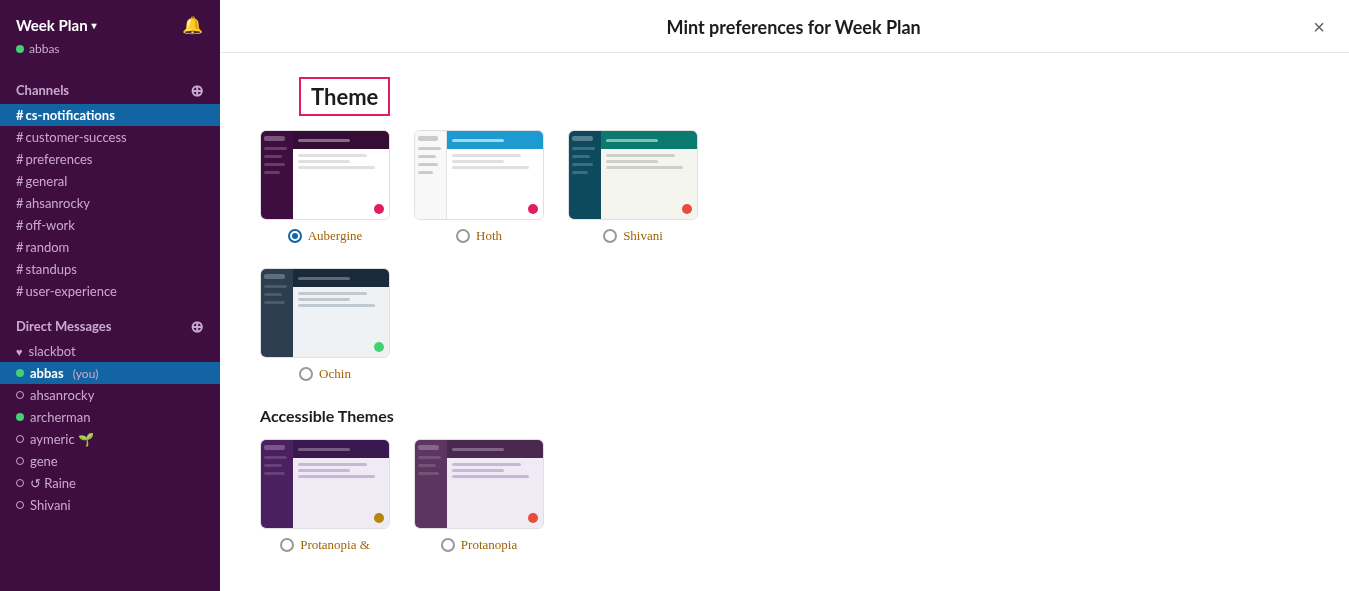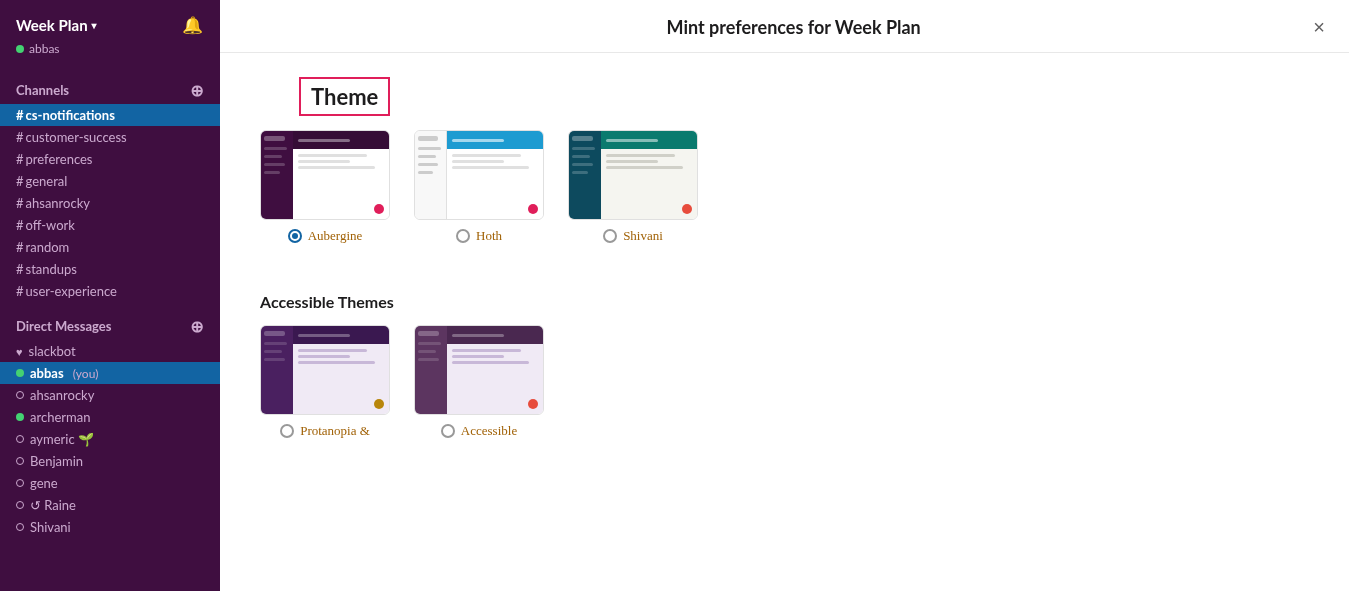--- a/index.html
+++ b/index.html
@@ -312,24 +312,20 @@
   <div class="sidebar-dm">
     <span class="dm-dot online"></span>
     <span>archerman</span>
   </div>
   <div class="sidebar-dm">
     <span class="dm-dot offline"></span>
     <span>aymeric 🌱</span>
   </div>
   <div class="sidebar-dm">
     <span class="dm-dot offline"></span>
-    <span>Benjamin</span>
-  </div>
-  <div class="sidebar-dm">
-    <span class="dm-dot offline"></span>
     <span>gene</span>
   </div>
   <div class="sidebar-dm">
     <span class="dm-dot offline"></span>
     <span>↺ Raine</span>
   </div>
   <div class="sidebar-dm">
     <span class="dm-dot offline"></span>
     <span>Shivani</span>
   </div>
@@ -435,20 +431,47 @@
         <div class="theme-radio-row">
           <div class="theme-radio"></div>
           <span>Shivani</span>
         </div>
       </div>
     </div>
 
     <div class="themes-grid">
 
 
+      <div class="theme-item">
+        <div class="theme-preview">
+          <div class="theme-preview-sidebar ochin-sidebar">
+            <div style="height:5px;background:rgba(255,255,255,0.25);border-radius:2px;width:80%;margin-bottom:3px;"></div>
+            <div style="height:3px;background:rgba(255,255,255,0.15);border-radius:2px;width:90%;"></div>
+            <div style="height:3px;background:rgba(255,255,255,0.15);border-radius:2px;width:70%;margin-top:2px;"></div>
+            <div style="height:3px;background:rgba(255,255,255,0.15);border-radius:2px;width:80%;margin-top:2px;"></div>
+          </div>
+          <div style="flex:1;display:flex;flex-direction:column;">
+            <div style="background:#1a2a3a;height:18px;display:flex;align-items:center;padding:0 5px;">
+              <div style="height:3px;background:rgba(255,255,255,0.3);border-radius:2px;width:60%;"></div>
+            </div>
+            <div style="flex:1;background:#eef2f5;padding:5px;display:flex;flex-direction:column;gap:3px;">
+              <div style="height:3px;background:#c0c8d0;border-radius:2px;width:80%;"></div>
+              <div style="height:3px;background:#c0c8d0;border-radius:2px;width:60%;"></div>
+              <div style="height:3px;background:#c0c8d0;border-radius:2px;width:90%;"></div>
+              <div style="margin-top:auto;display:flex;justify-content:flex-end;">
+                <div style="width:10px;height:10px;border-radius:50%;background:#44d172;"></div>
+              </div>
+            </div>
+          </div>
+        </div>
+        <div class="theme-radio-row">
+          <div class="theme-radio"></div>
+          <span>Ochin</span>
+        </div>
+      </div>
 
     </div>
 
     <div class="accessible-section-title">Accessible Themes</div>
     <div class="themes-grid">
 
       <div class="theme-item">
         <div class="theme-preview">
           <div class="theme-preview-sidebar protanopia-sidebar">
             <div style="height:5px;background:rgba(255,255,255,0.25);border-radius:2px;width:80%;margin-bottom:3px;"></div>
@@ -493,18 +516,18 @@
               <div style="height:3px;background:#c8b8d8;border-radius:2px;width:60%;"></div>
               <div style="height:3px;background:#c8b8d8;border-radius:2px;width:90%;"></div>
               <div style="margin-top:auto;display:flex;justify-content:flex-end;">
                 <div style="width:10px;height:10px;border-radius:50%;background:#e74c3c;"></div>
               </div>
             </div>
           </div>
         </div>
         <div class="theme-radio-row">
           <div class="theme-radio"></div>
-          <span>Accessible</span>
+          <span>Protanopia</span>
         </div>
       </div>
     </div>
   </div>
 </div>
 
 </body></html>

